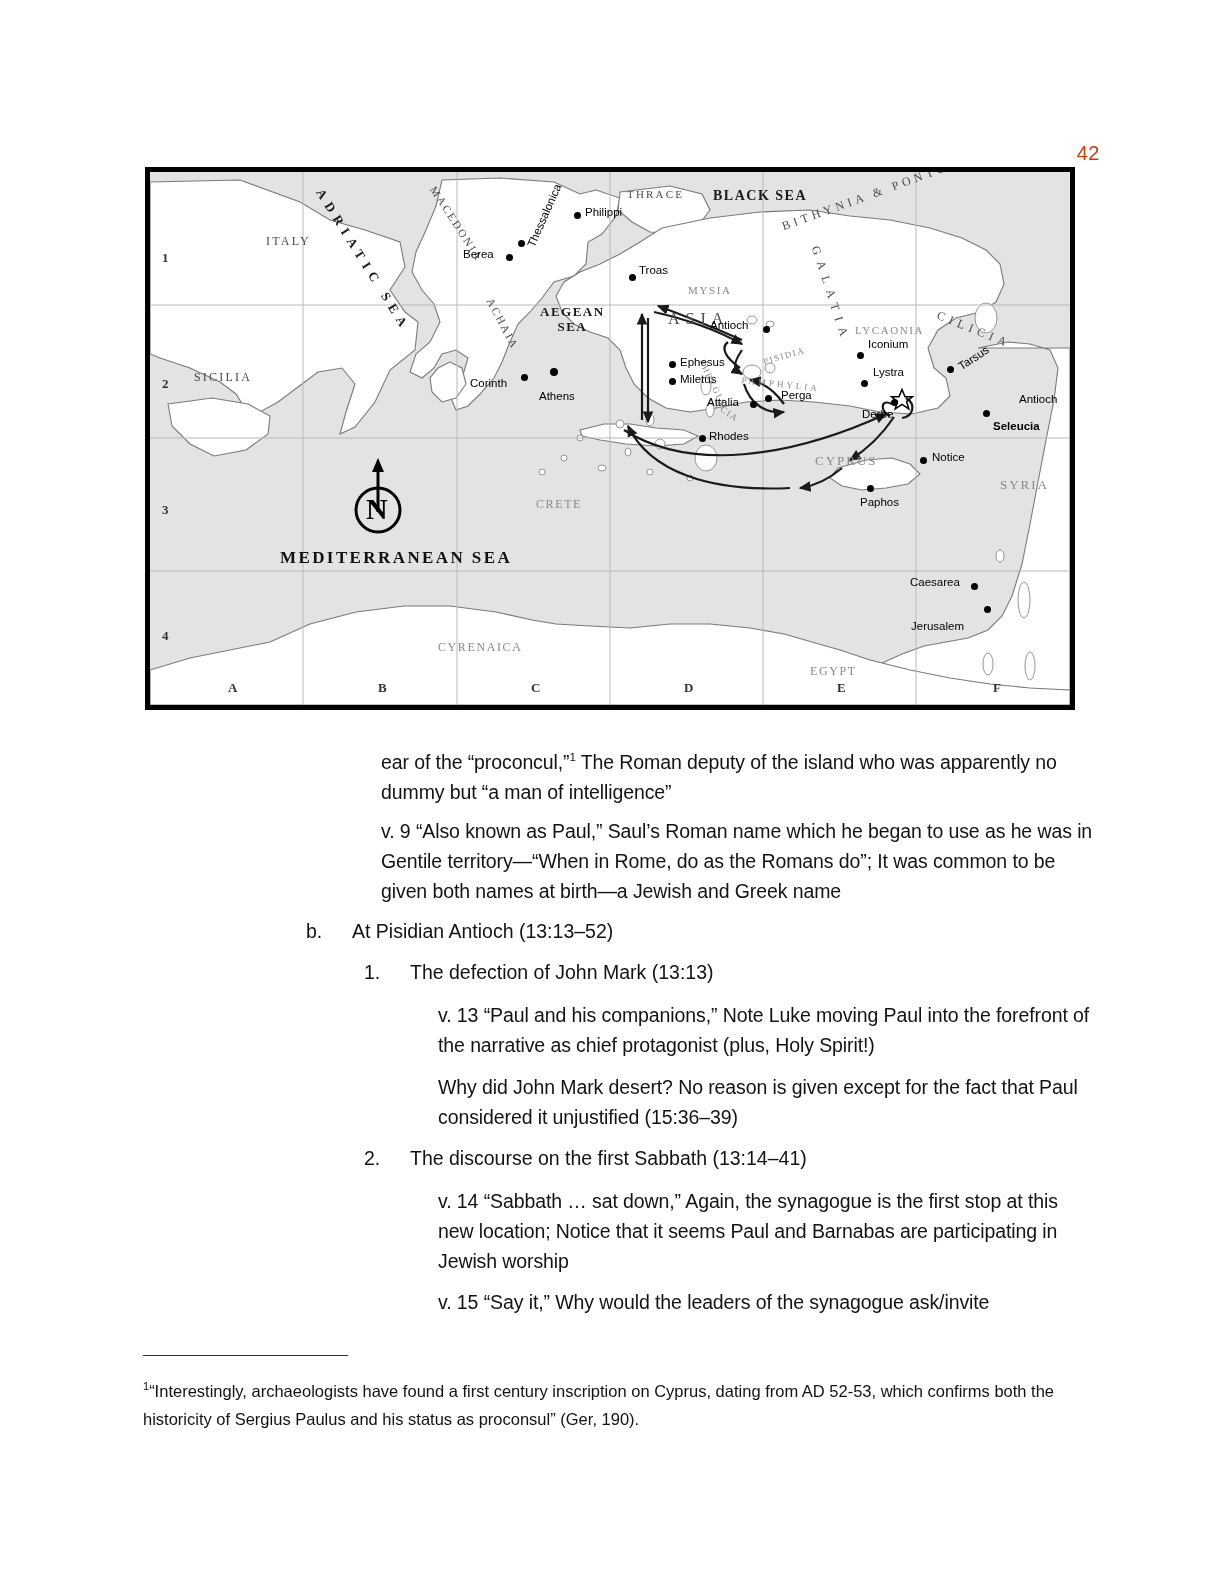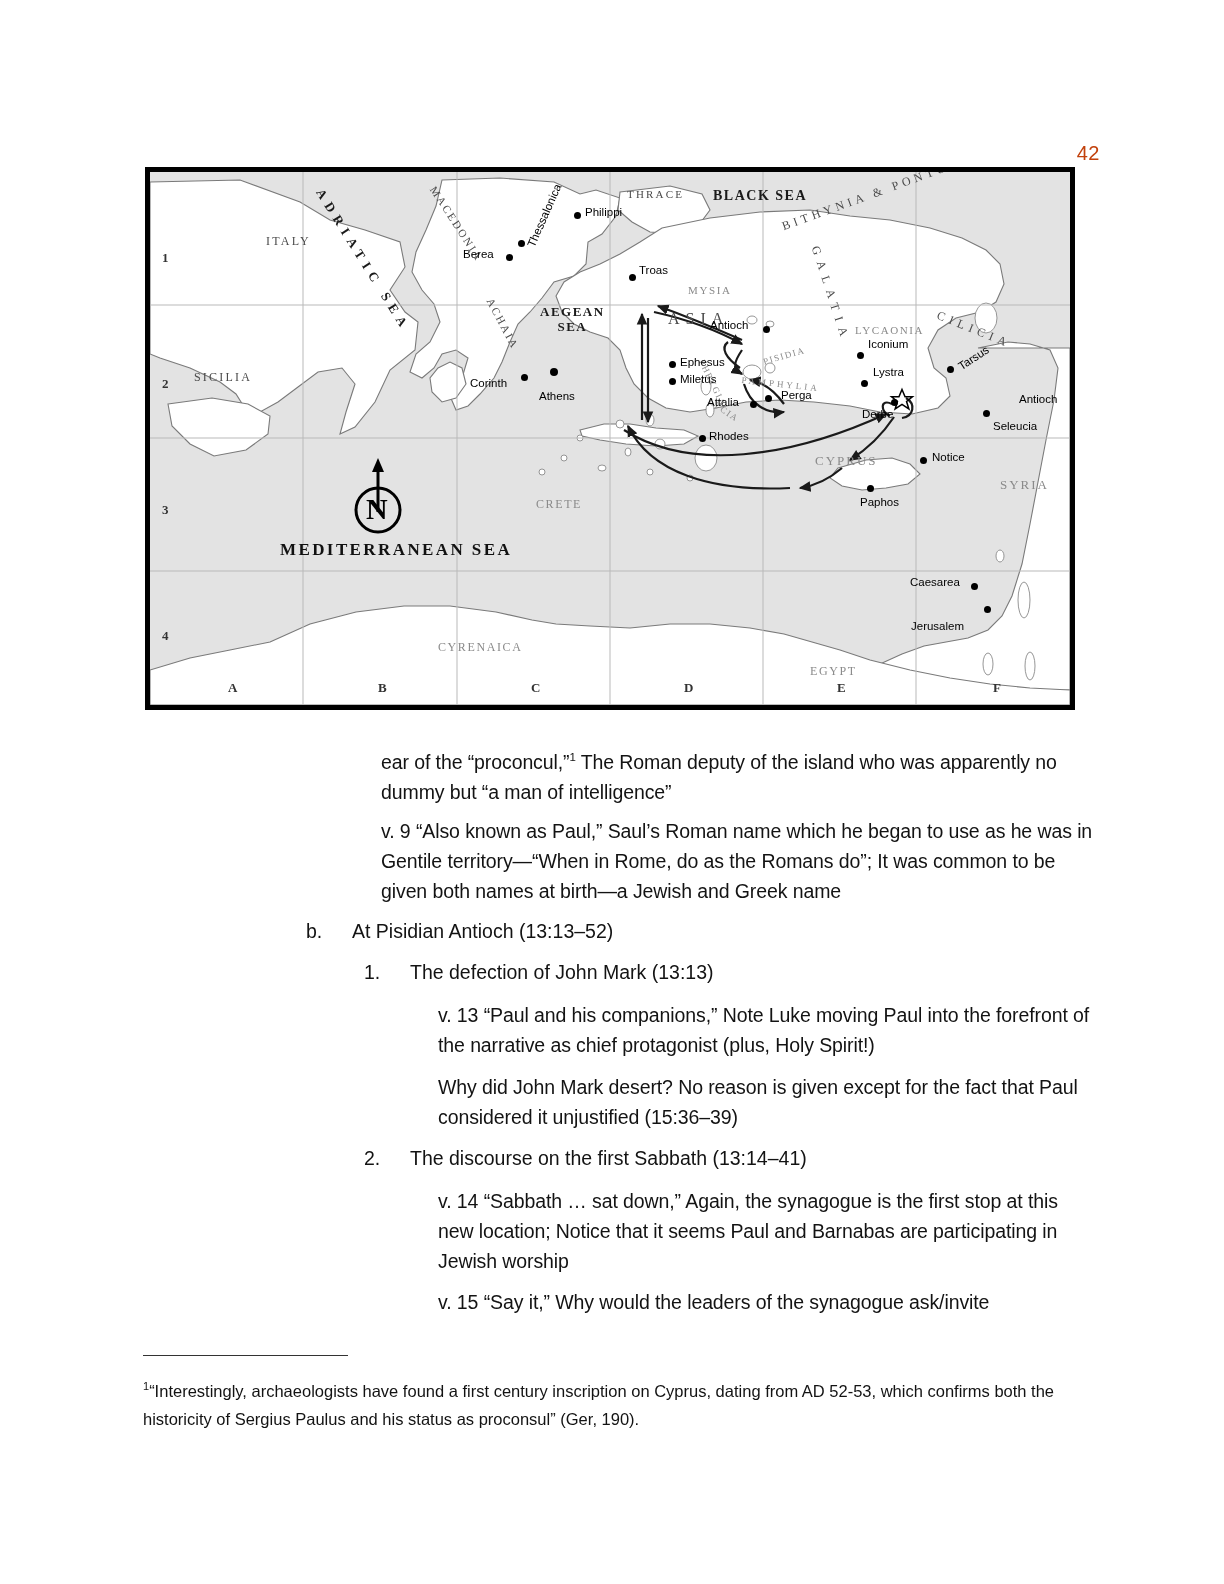--- a/index.html
+++ b/index.html
@@ -73,20 +73,21 @@
     font-weight: bold;
     color: #1a1a1a;
     letter-spacing: 1.5px;
   }
   .sea-big {
     font-family: "Liberation Serif", serif;
     font-weight: bold;
     font-size: 17px;
     color: #111;
     letter-spacing: 2.4px;
+    margin-top: 8px;
   }
   .gridnum {
     font-family: "Liberation Serif", serif;
     font-weight: bold;
     font-size: 13px;
     color: #333;
   }
 
   
   .dot {
@@ -339,21 +340,21 @@
     <div class="maplabel city" style="left:530px; top:201px;">Miletus</div>
     <div class="maplabel city" style="left:559px; top:258px;">Rhodes</div>
     <div class="maplabel city" style="left:560px; top:147px;">Antioch</div>
     <div class="maplabel city" style="left:718px; top:166px;">Iconium</div>
     <div class="maplabel city" style="left:723px; top:194px;">Lystra</div>
     <div class="maplabel city" style="left:712px; top:236px;">Derbe</div>
     <div class="maplabel city" style="left:557px; top:224px;">Attalia</div>
     <div class="maplabel city" style="left:625px; top:217px;padding-left:6px;">Perga</div>
     <div class="maplabel city" style="left:806px; top:190px; transform:rotate(-33deg); transform-origin:left top;">Tarsus</div>
     <div class="maplabel city" style="left:869px; top:221px;">Antioch</div>
-    <div class="maplabel city" style="left:843px; top:248px;">Seleucia</div>
+    <div class="maplabel city" style="left:843px; top:248px;font-weight:bold;">Seleucia</div>
     <div class="maplabel city" style="left:782px; top:279px;">Notice</div>
     <div class="maplabel city" style="left:710px; top:324px;">Paphos</div>
     <div class="maplabel city" style="left:760px; top:404px;">Caesarea</div>
     <div class="maplabel city" style="left:761px; top:448px;">Jerusalem</div>
 
     <div class="maplabel" style="left:216px; top:320px; font-family:'Liberation Serif',serif; font-size:30px; font-weight:bold; color:#000;">N</div>
 
     <div class="maplabel gridnum" style="left:12px; top:78px;">1</div>
     <div class="maplabel gridnum" style="left:12px; top:204px;">2</div>
     <div class="maplabel gridnum" style="left:12px; top:330px;">3</div>

